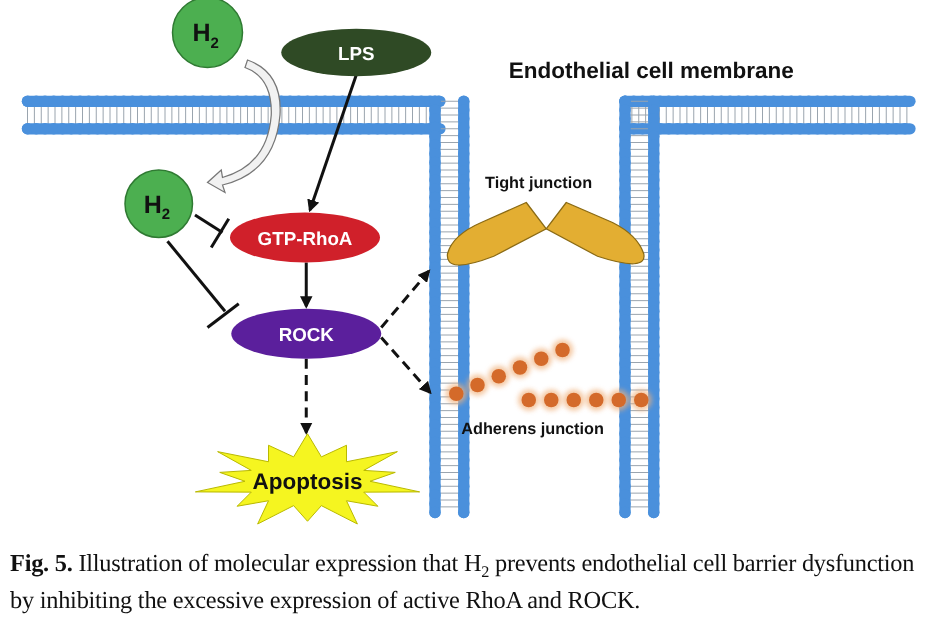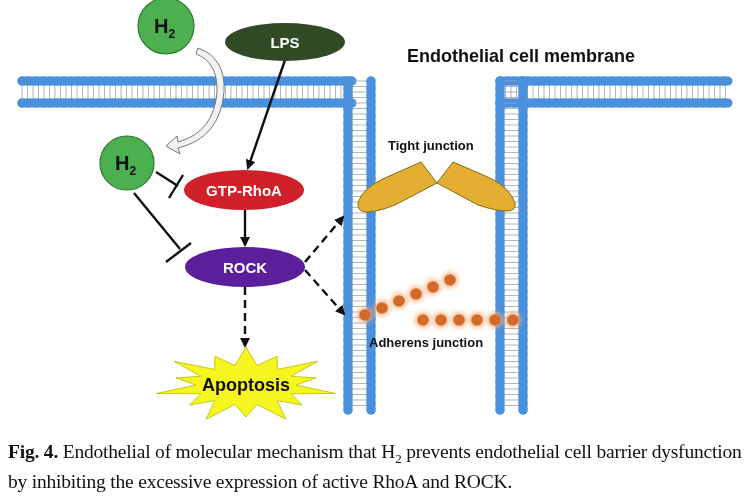--- a/index.html
+++ b/index.html
@@ -704,14 +704,14 @@
     <text class="lbl" x="245" y="273" font-size="15" fill="#ffffff" text-anchor="middle">ROCK</text>
   </g>
 
   <g>
     <polygon id="starburst" fill="#f5f520" stroke="#b9b900" stroke-width="0.8" points="246.0,347.0 257.1,365.5 277.2,356.2 277.2,369.4 317.9,361.3 291.0,376.3 316.2,377.9 296.0,385.0 335.7,393.5 291.0,393.7 302.3,405.0 277.2,400.6 285.9,419.2 257.1,404.5 246.0,417.0 234.9,404.5 206.1,419.2 214.8,400.6 189.7,405.0 201.0,393.7 156.3,393.5 196.0,385.0 175.8,377.9 201.0,376.3 174.1,361.3 214.8,369.4 214.8,356.2 234.9,365.5"></polygon>
     <text class="lbl" x="246" y="391" font-size="18" fill="#111" text-anchor="middle">Apoptosis</text>
   </g>
 </svg>
 
 <div class="caption">
-  <span class="figno">Fig. 4.</span><span> Endothelial of molecular mechanism that H</span><sub style="font-size:13px;">2</sub><span> prevents endothelial cell barrier dysfunction by inhibiting the excessive expression of active RhoA and ROCK.</span>
+  <span class="figno">Fig. 5.</span><span> Illustration of molecular expression that H</span><sub style="font-size:13px;">2</sub><span> prevents endothelial cell barrier dysfunction by inhibiting the excessive expression of active RhoA and ROCK.</span>
 </div>
 
 </body></html>

